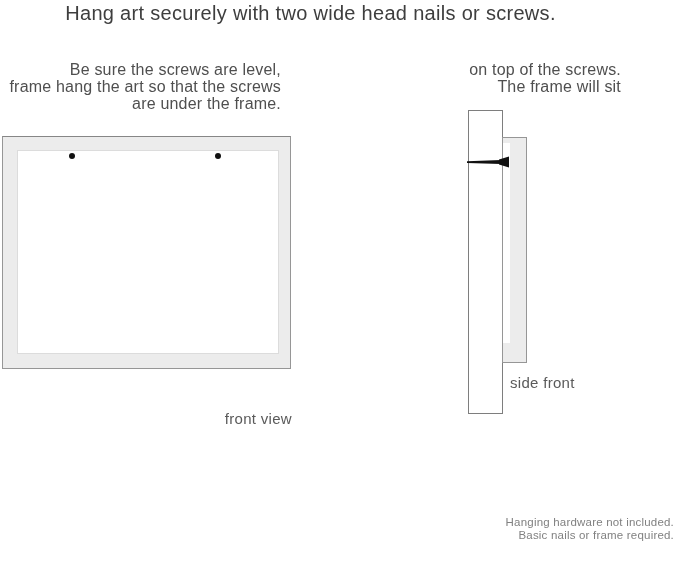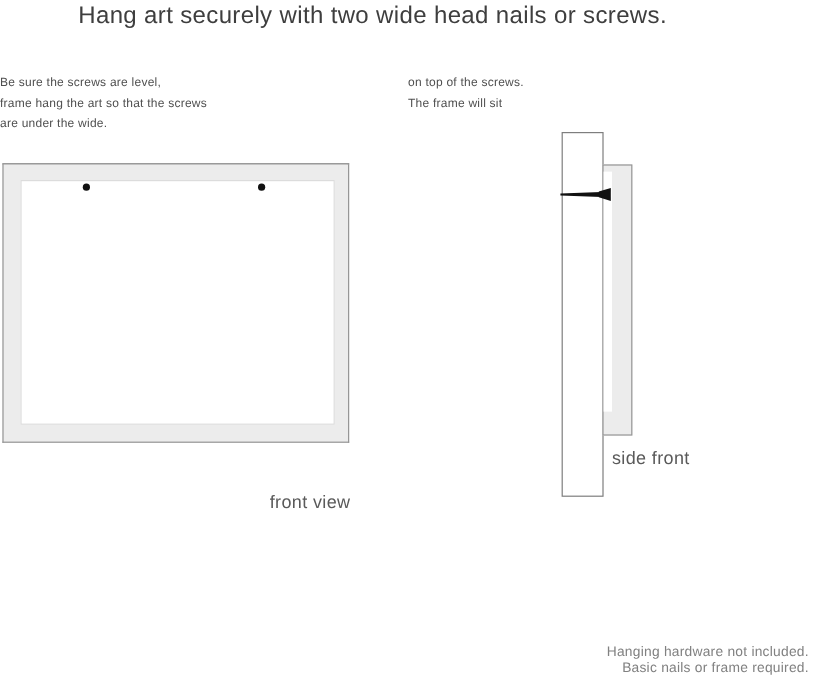--- a/index.html
+++ b/index.html
@@ -16,22 +16,22 @@
   }
   html,body{margin:0;padding:0;}
   body{background:var(--background);font-family:"Liberation Sans","DejaVu Sans",sans-serif;}
   .page{position:relative;width:679px;height:577px;background:var(--background);overflow:hidden;}
 
   .title{
     position:absolute;left:0;top:2px;width:621px;text-align:center;
     font-size:20px;font-weight:300;letter-spacing:.3px;color:var(--title-text);
   }
   .para{
-    position:absolute;font-size:10px;line-height:17px;letter-spacing:.2px;
-    color:var(--body-text);text-align:left;font-weight:300;
+    position:absolute;font-size:16px;line-height:17px;letter-spacing:.2px;
+    color:var(--body-text);text-align:right;font-weight:300;
   }
   .para-left{left:0;top:61px;width:281px;}
   .para-right{left:340px;top:61px;width:281px;}
 
   
   .front-outer{
     position:absolute;left:2px;top:136px;width:289px;height:233px;
     box-sizing:border-box;background:var(--frame-fill);
     border:1px solid var(--frame-border);border-top-color:#868686;
   }
@@ -60,35 +60,35 @@
     position:absolute;left:502px;top:137px;width:25px;height:226px;
     box-sizing:border-box;background:var(--frame-fill);border:1px solid var(--frame-border);
   }
   .side-backing{
     position:absolute;left:503px;top:143px;width:7px;height:200px;
     background:#ffffff;
   }
   .nail-svg{position:absolute;left:464px;top:153px;width:48px;height:18px;}
 
   .footer{
-    position:absolute;right:5px;top:538px;text-align:right;
+    position:absolute;right:5px;top:516px;text-align:right;
     font-size:11.5px;line-height:13px;letter-spacing:.2px;color:var(--footer-text);font-weight:300;
   }
 </style>
 </head>
 <body>
 
 <div class="page">
 
   <div class="title">Hang art securely with two wide head nails or screws.</div>
 
   <div class="para para-left">
     <div>Be sure the screws are level,</div>
     <div>frame hang the art so that the screws</div>
-    <div>are under the wide.</div>
+    <div>are under the frame.</div>
   </div>
 
   <div class="para para-right">
     <div>on top of the screws.</div>
     <div>The frame will sit</div>
   </div>
 
   <div class="front-outer"></div>
   <div class="front-inner"></div>
   <div class="nail-dot d1"></div>

